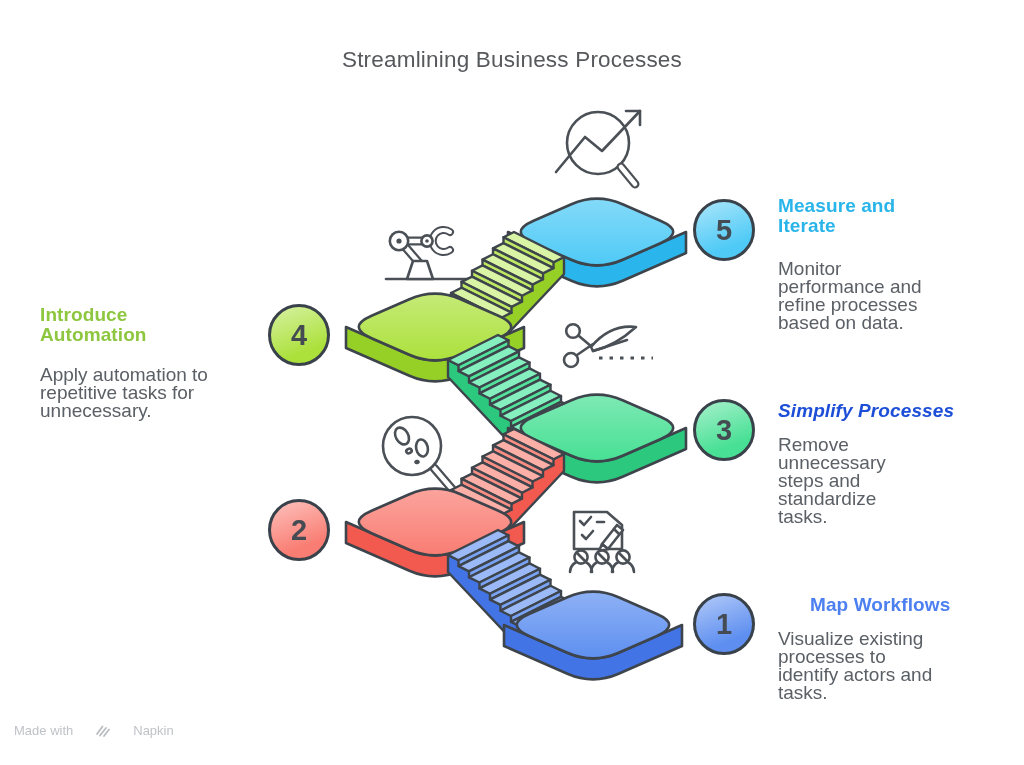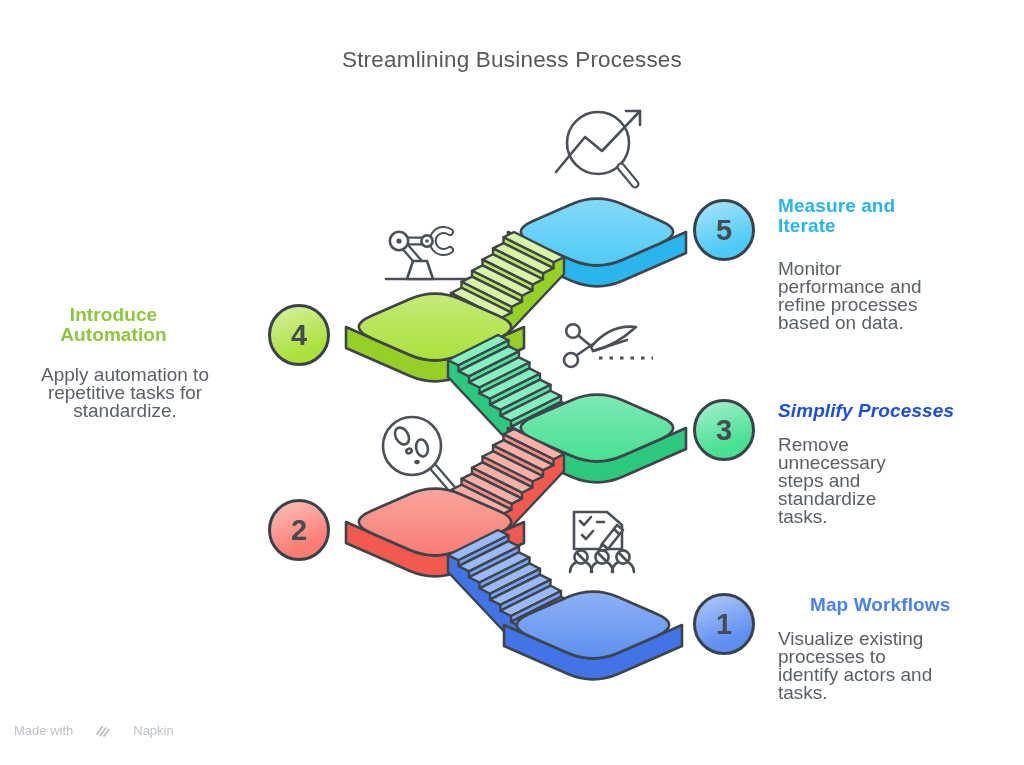--- a/index.html
+++ b/index.html
@@ -11,21 +11,21 @@
   .ic{stroke:#4a5056;fill:none;stroke-width:2.6;stroke-linecap:round;stroke-linejoin:round;}
   .icf{fill:#fff;}
   .t8{stroke-width:8;} .t9{stroke-width:9;}
   .w4{stroke:#fff;stroke-width:4;} .w45{stroke:#fff;stroke-width:4.5;}
   .icdot{stroke:#4a5056;stroke-width:3;stroke-dasharray:3.5 7;fill:none;stroke-linecap:butt;}
   .badge{position:absolute;width:56px;height:56px;border-radius:50%;
          border:3px solid #39414a;display:flex;align-items:center;justify-content:center;}
   .badge span{font-size:29px;font-weight:700;color:#454b52;}
   .hd{position:absolute;font-size:19px;line-height:20px;font-weight:700;letter-spacing:.1px;}
   .ds{position:absolute;font-size:19px;line-height:18px;color:#5b6066;}
-  .ral{text-align:center;}
+  .ral{text-align:left;}
   .footer{position:absolute;left:14px;top:723px;display:flex;align-items:center;gap:22px;
           font-size:13px;color:#bfc3c8;}
 </style>
 </head>
 <body>
 
 <div class="canvas">
 
   <div class="title">Streamlining Business Processes</div>
 
@@ -226,21 +226,21 @@
   <div class="hd" style="left: 778px; top: 196px; width: 140px; color: rgb(41, 181, 234);">Measure and Iterate</div>
   <div class="ds" style="left:778px;top:260px;width:175px">Monitor performance and refine processes based on data.</div>
 
   <div class="hd" style="left: 778px; top: 401px; width: 210px; color: #1d4ed8; font-style: italic;">Simplify Processes</div>
   <div class="ds" style="left:778px;top:436px;width:150px">Remove unnecessary steps and standardize tasks.</div>
 
   <div class="hd" style="left: 778px; top: 595px; width: 210px; color: rgb(76, 127, 240); margin-left: 32px;">Map Workflows</div>
   <div class="ds" style="left:778px;top:630px;width:155px">Visualize existing processes to identify actors and tasks.</div>
 
   <div class="hd ral" style="left: 40px; top: 305px; width: 147px; color: rgb(141, 198, 63);">Introduce Automation</div>
-  <div class="ds ral" style="left:40px;top:366px;width:170px">Apply automation to repetitive tasks for standardize.</div>
+  <div class="ds ral" style="left:40px;top:366px;width:170px">Apply automation to repetitive tasks for unnecessary.</div>
 
 
   <div class="footer">
     <span>Made with</span>
     <svg width="16" height="14" viewBox="0 0 16 14">
       <g stroke="#b9bdc2" stroke-width="1.8" stroke-linecap="round" fill="none">
         <path d="M2,10 L7.5,2.5"></path>
           <path d="M5,11.5 L11,4"></path>
           <path d="M9,12 L14,5.5"></path>
       </g>

